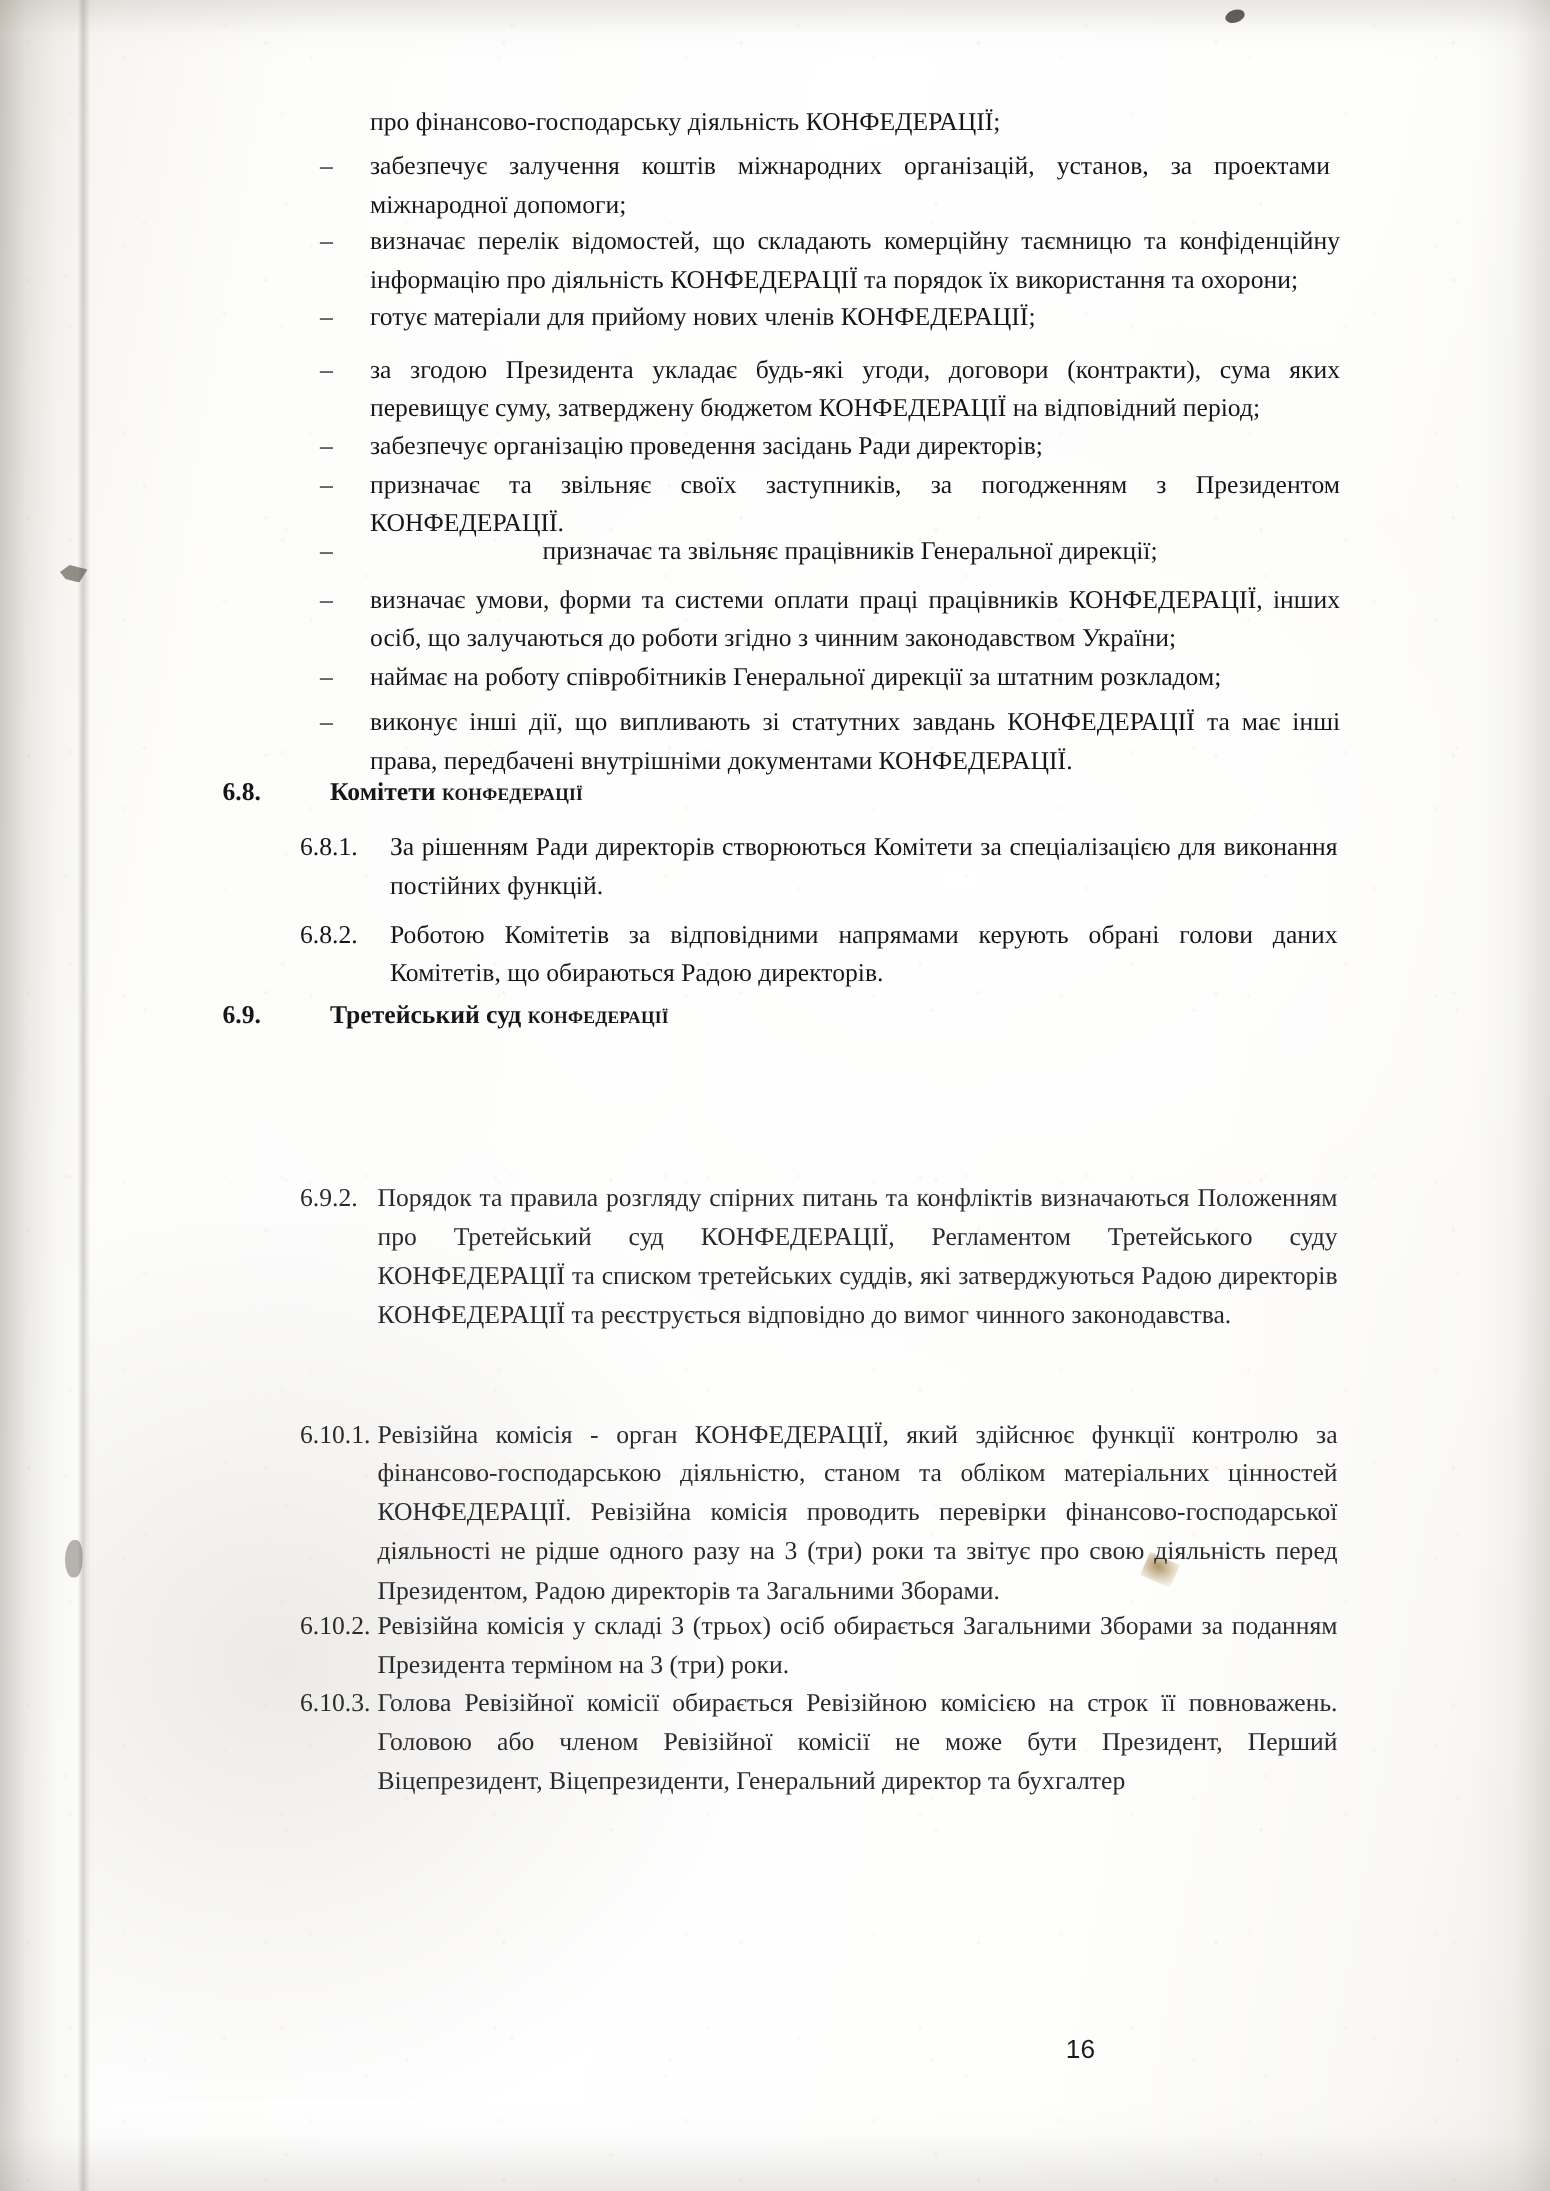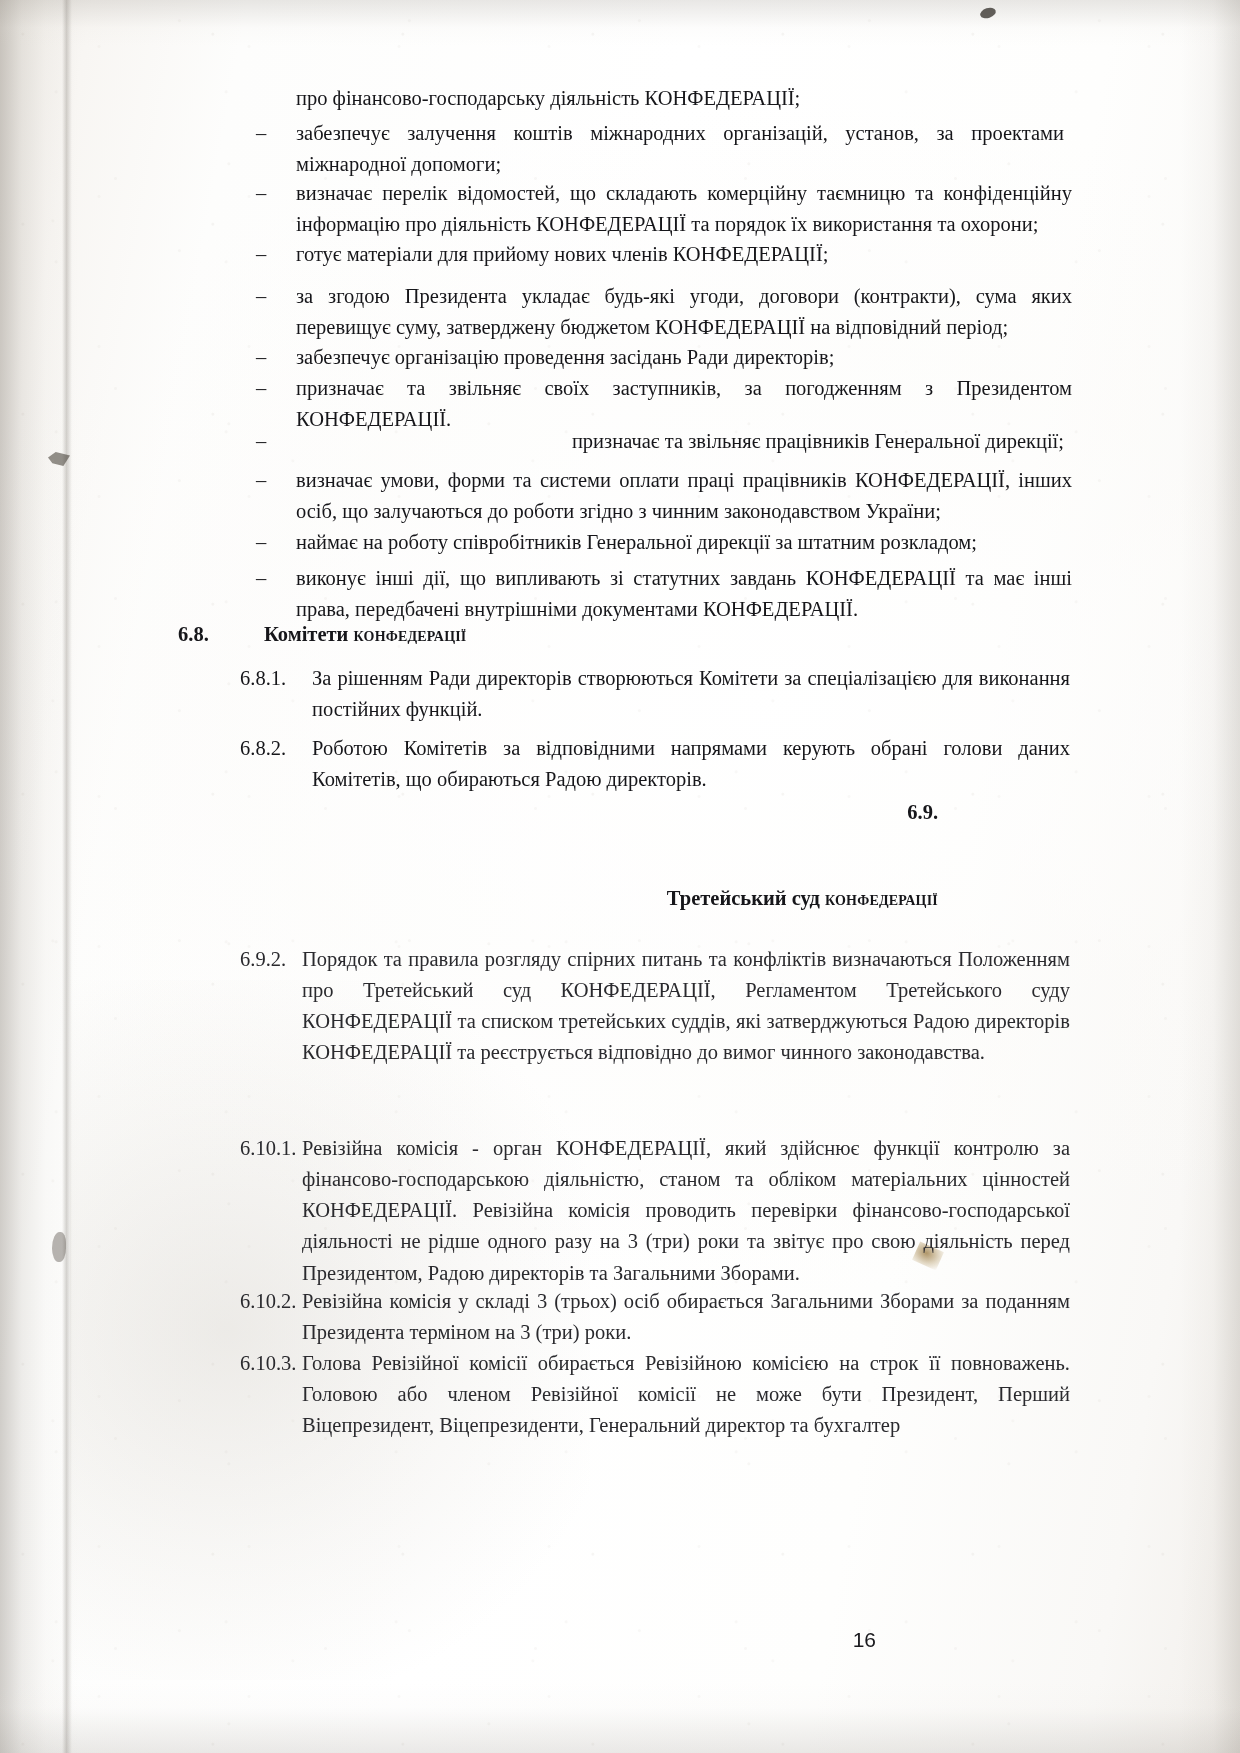--- a/index.html
+++ b/index.html
@@ -238,21 +238,21 @@
       <span class="btext" style="text-align:left;">забезпечує організацію проведення засідань Ради директорів;</span>
     </div>
 
     <div class="blk bullet" style="left:256px; top:373px; width:816px;">
       <span class="dash">–</span>
       <span class="btext">призначає та звільняє своїх заступників, за погодженням з Президентом КОНФЕДЕРАЦІЇ.</span>
     </div>
 
     <div class="blk bullet" style="left:256px; top:426px; width:808px;">
       <span class="dash">–</span>
-      <span class="btext" style="text-align:right;">призначає та звільняє працівників Генеральної дирекції;</span>
+      <span class="btext" style="text-align:center;">призначає та звільняє працівників Генеральної дирекції;</span>
     </div>
 
     <div class="blk bullet" style="left:256px; top:465px; width:816px;">
       <span class="dash">–</span>
       <span class="btext">визначає умови, форми та системи оплати праці працівників КОНФЕДЕРАЦІЇ, інших осіб, що залучаються до роботи згідно з чинним законодавством України;</span>
     </div>
 
     <div class="blk bullet" style="left:256px; top:527px; width:808px;">
       <span class="dash">–</span>
       <span class="btext" style="text-align:left;">наймає на роботу співробітників Генеральної дирекції за штатним розкладом;</span>
@@ -271,21 +271,21 @@
     <div class="blk sub" style="left:240px; top:663px; width:830px;">
       <span class="snum">6.8.1.</span>
       <span class="stext">За рішенням Ради директорів створюються Комітети за спеціалізацією для виконання постійних функцій.</span>
     </div>
 
     <div class="blk sub" style="left:240px; top:733px; width:830px;">
       <span class="snum">6.8.2.</span>
       <span class="stext">Роботою Комітетів за відповідними напрямами керують обрані голови даних Комітетів, що обираються Радою директорів.</span>
     </div>
 
-    <div class="blk sec-head" style="left:178px; top:797px; width:760px;flex-direction:column;">
+    <div class="blk sec-head" style="left:178px; top:797px; width:760px;">
       <span class="num">6.9.</span>
       <span class="htext"><span>Третейський суд </span><span class="caps">КОНФЕДЕРАЦІЇ</span></span>
     </div>
 
 
     <div class="blk sub tight fade-1" style="left:240px; top:944px; width:830px;">
       <span class="snum">6.9.2.</span>
       <span class="stext">Порядок та правила розгляду спірних питань та конфліктів визначаються Положенням про Третейський суд КОНФЕДЕРАЦІЇ, Регламентом Третейського суду КОНФЕДЕРАЦІЇ та списком третейських суддів, які затверджуються Радою директорів КОНФЕДЕРАЦІЇ та реєструється відповідно до вимог чинного законодавства.</span>
     </div>
 

